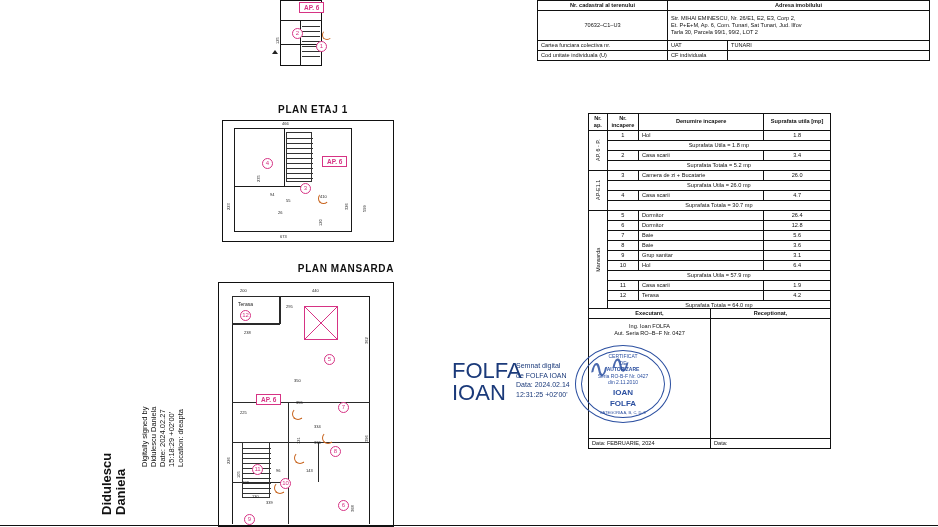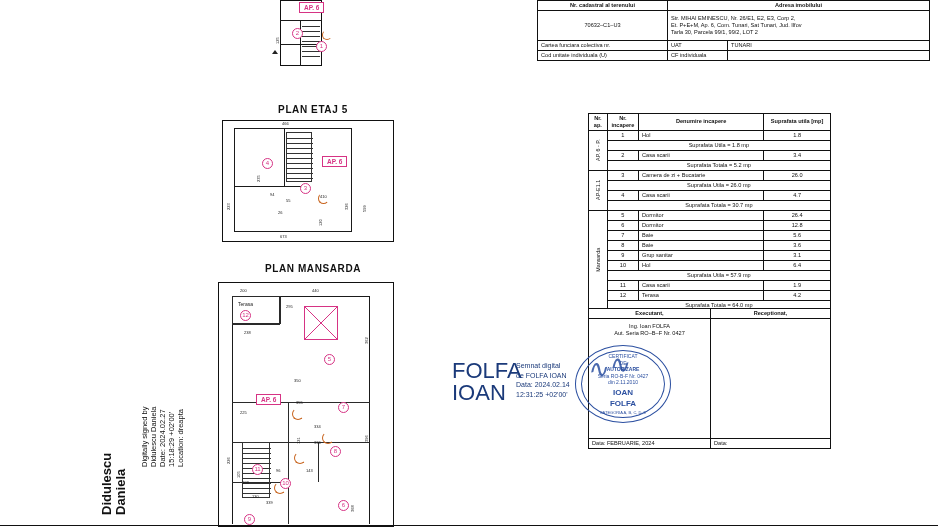--- a/index.html
+++ b/index.html
@@ -417,21 +417,21 @@
     </div>
     <div class="ap-box" style="left:27px; top:2px;">AP. 6</div>
     <div class="badge" style="left:20px; top:28px;">2</div>
     <div class="badge" style="left:44px; top:41px;">1</div>
     <div class="door-arc" style="left:50px; top:30px; width:10px; height:10px;"></div>
 
     <div class="dim-v" style="left:3px; top:44px;">125</div>
     <div class="arrow-up" style="left:0px; top:50px;"></div>
   </div>
 
-  <div class="plan-title abs" style="left:218px; top:104px; width:190px;">PLAN ETAJ 5</div>
+  <div class="plan-title abs" style="left:218px; top:104px; width:190px;">PLAN ETAJ 1</div>
   <div class="abs" style="left:222px; top:120px; width:180px; height:122px;">
     <div class="abs plan-frame" style="left:0px; top:0px; width:172px; height:122px;"></div>
 
     <div class="wall" style="left:12px; top:8px; width:118px; height:1px;"></div>
     <div class="wall" style="left:12px; top:8px; width:1px; height:104px;"></div>
     <div class="wall" style="left:129px; top:8px; width:1px; height:104px;"></div>
     <div class="wall" style="left:12px; top:111px; width:118px; height:1px;"></div>
     <div class="wall" style="left:12px; top:66px; width:70px; height:0.8px;"></div>
     <div class="wall" style="left:62px; top:8px; width:0.8px; height:58px;"></div>
 
@@ -458,21 +458,21 @@
     <div class="dim-v" style="left:4px; top:90px;">223</div>
     <div class="dim-v" style="left:34px; top:62px;">235</div>
     <div class="dim" style="left:48px; top:72px;">94</div>
     <div class="dim" style="left:64px; top:78px;">55</div>
     <div class="dim" style="left:56px; top:90px;">26</div>
     <div class="dim-v" style="left:140px; top:92px;">599</div>
     <div class="dim-v" style="left:122px; top:90px;">326</div>
     <div class="dim-v" style="left:96px; top:106px;">120</div>
   </div>
 
-  <div class="plan-title abs" style="left:218px; top:263px; width:190px;">PLAN MANSARDA</div>
+  <div class="plan-title abs" style="left:204px; top:263px; width:190px;text-align:right;">PLAN MANSARDA</div>
   <div class="abs" style="left:218px; top:282px; width:190px; height:245px;">
     <div class="abs plan-frame" style="left:0px; top:0px; width:176px; height:245px;"></div>
 
     <div class="wall" style="left:14px; top:14px; width:138px; height:1px;"></div>
     <div class="wall" style="left:14px; top:14px; width:1px; height:228px;"></div>
     <div class="wall" style="left:151px; top:14px; width:1px; height:228px;"></div>
 
     <div class="room-line" style="left:14px; top:14px; width:48px; height:28px;"></div>
     <div class="label-small" style="left:20px; top:19px;">Terasa</div>
     <div class="badge" style="left:22px; top:28px;">12</div>

